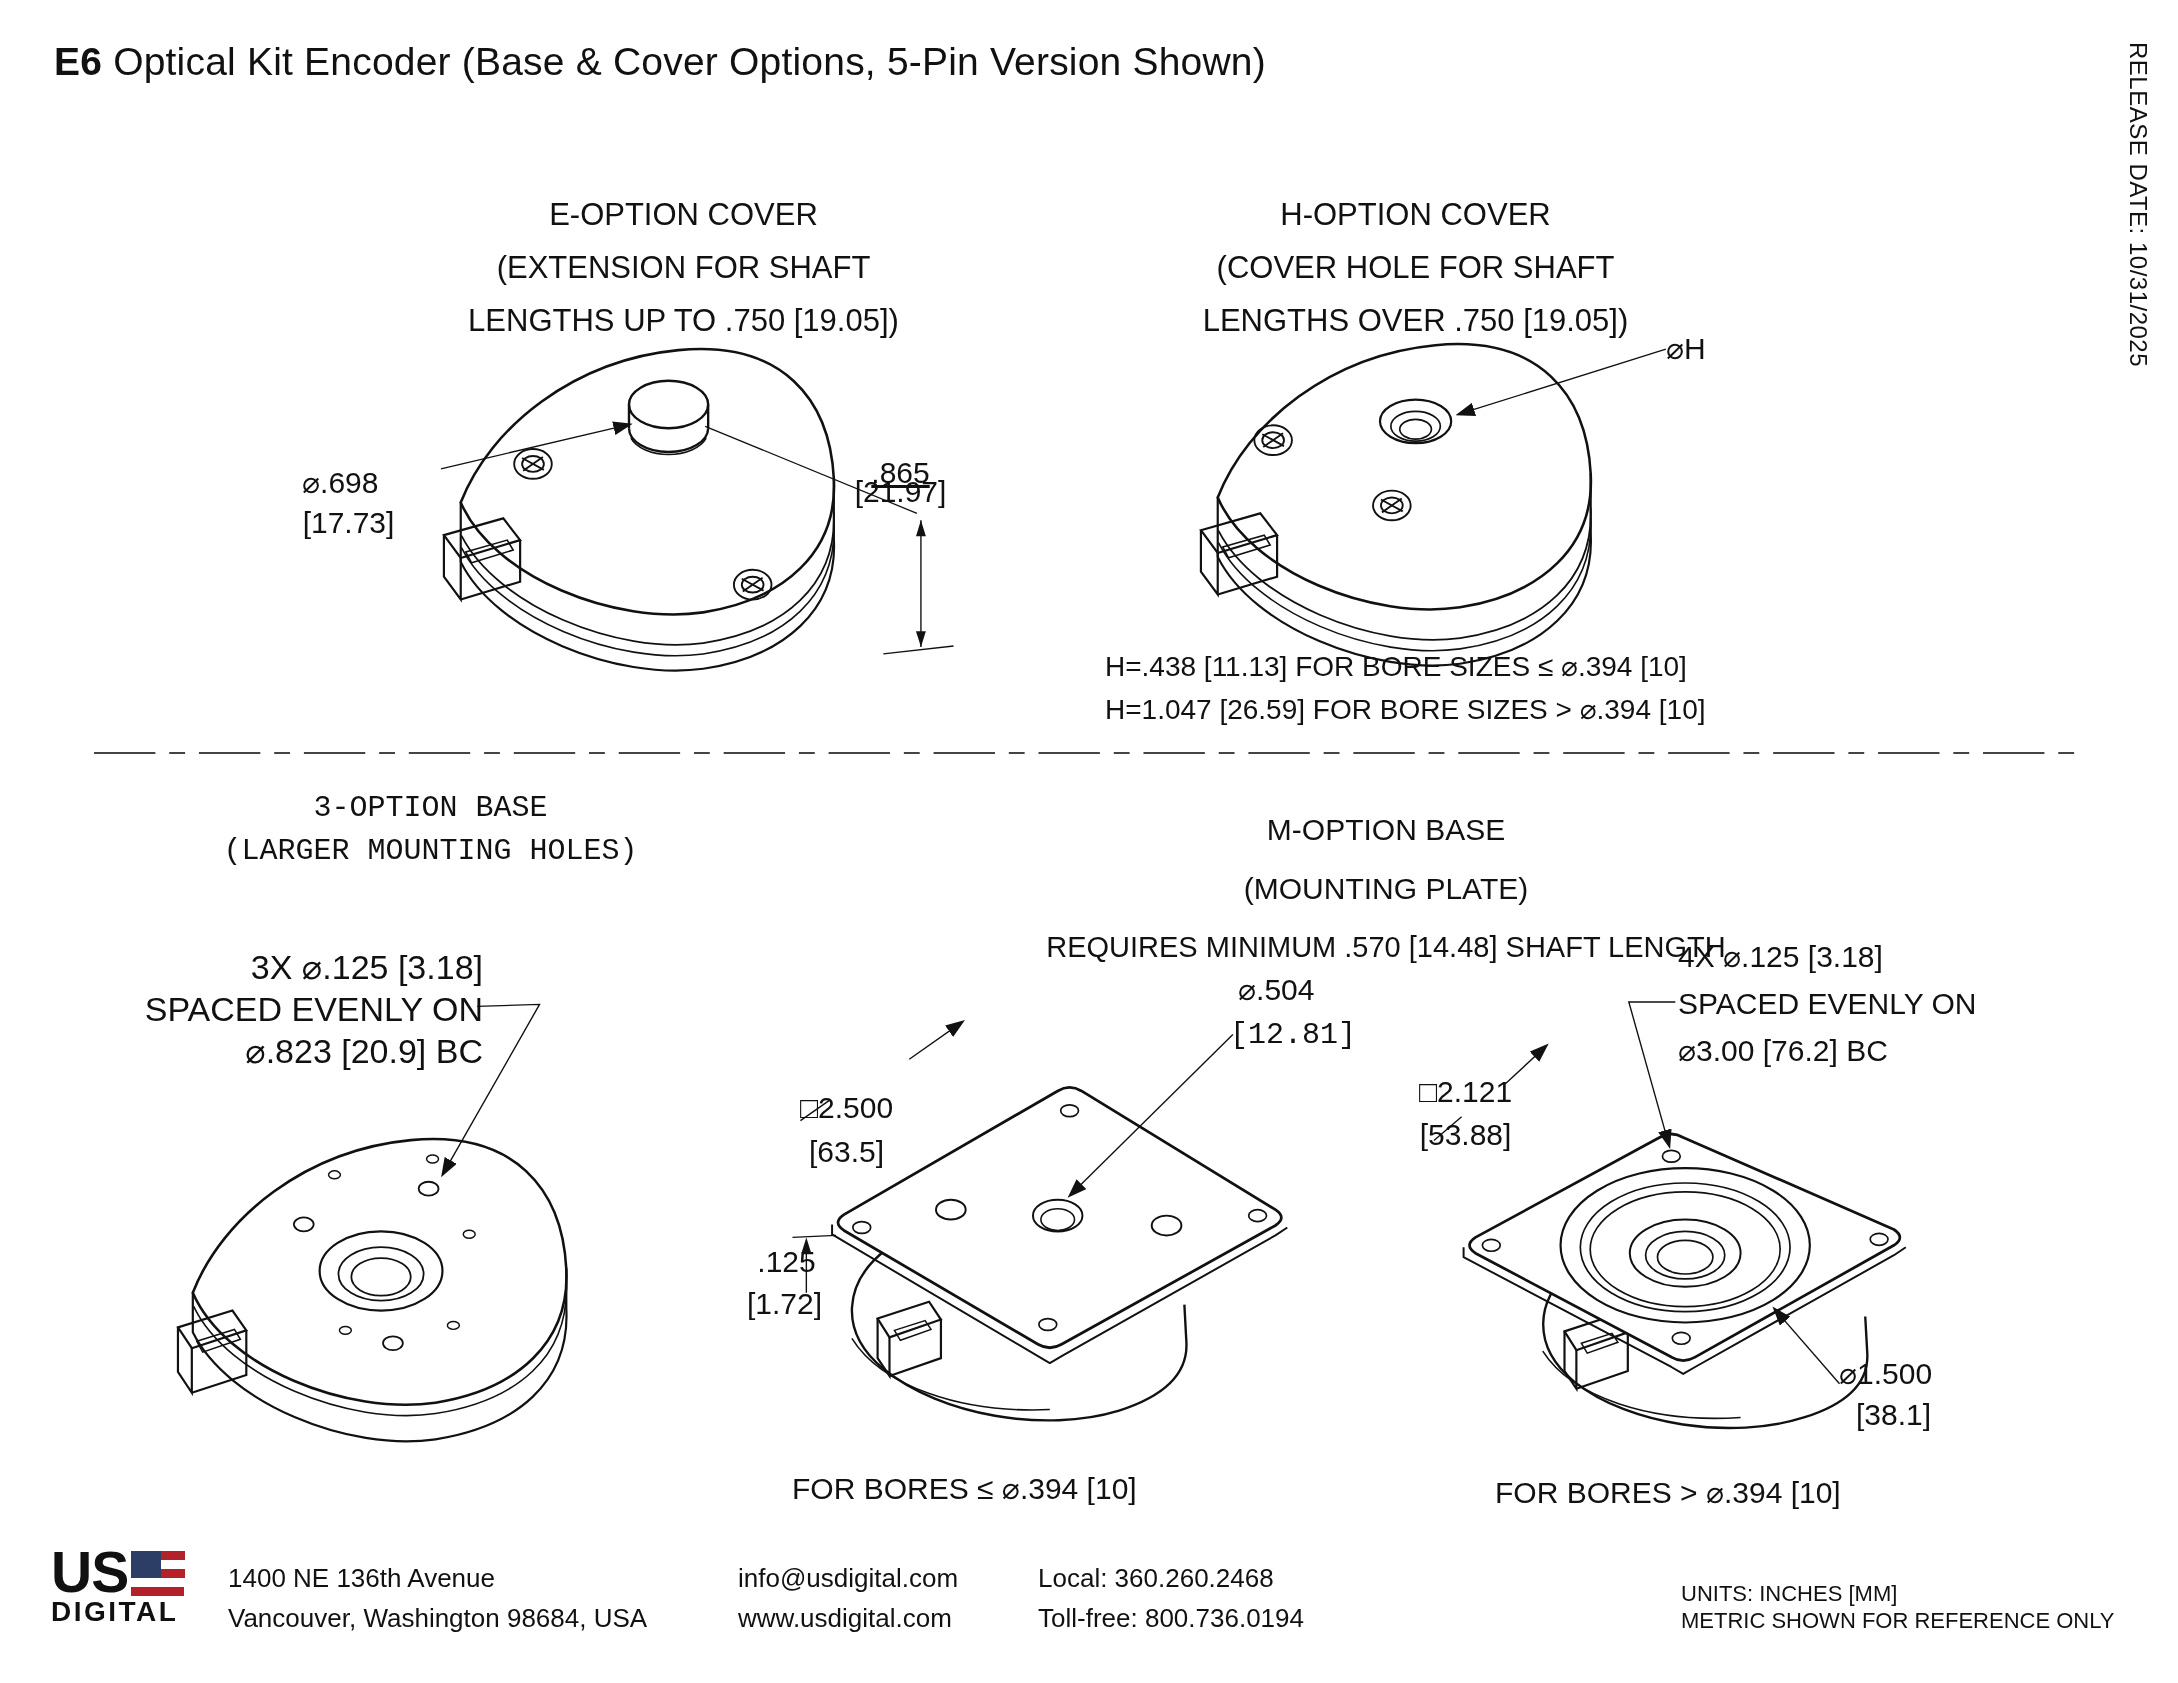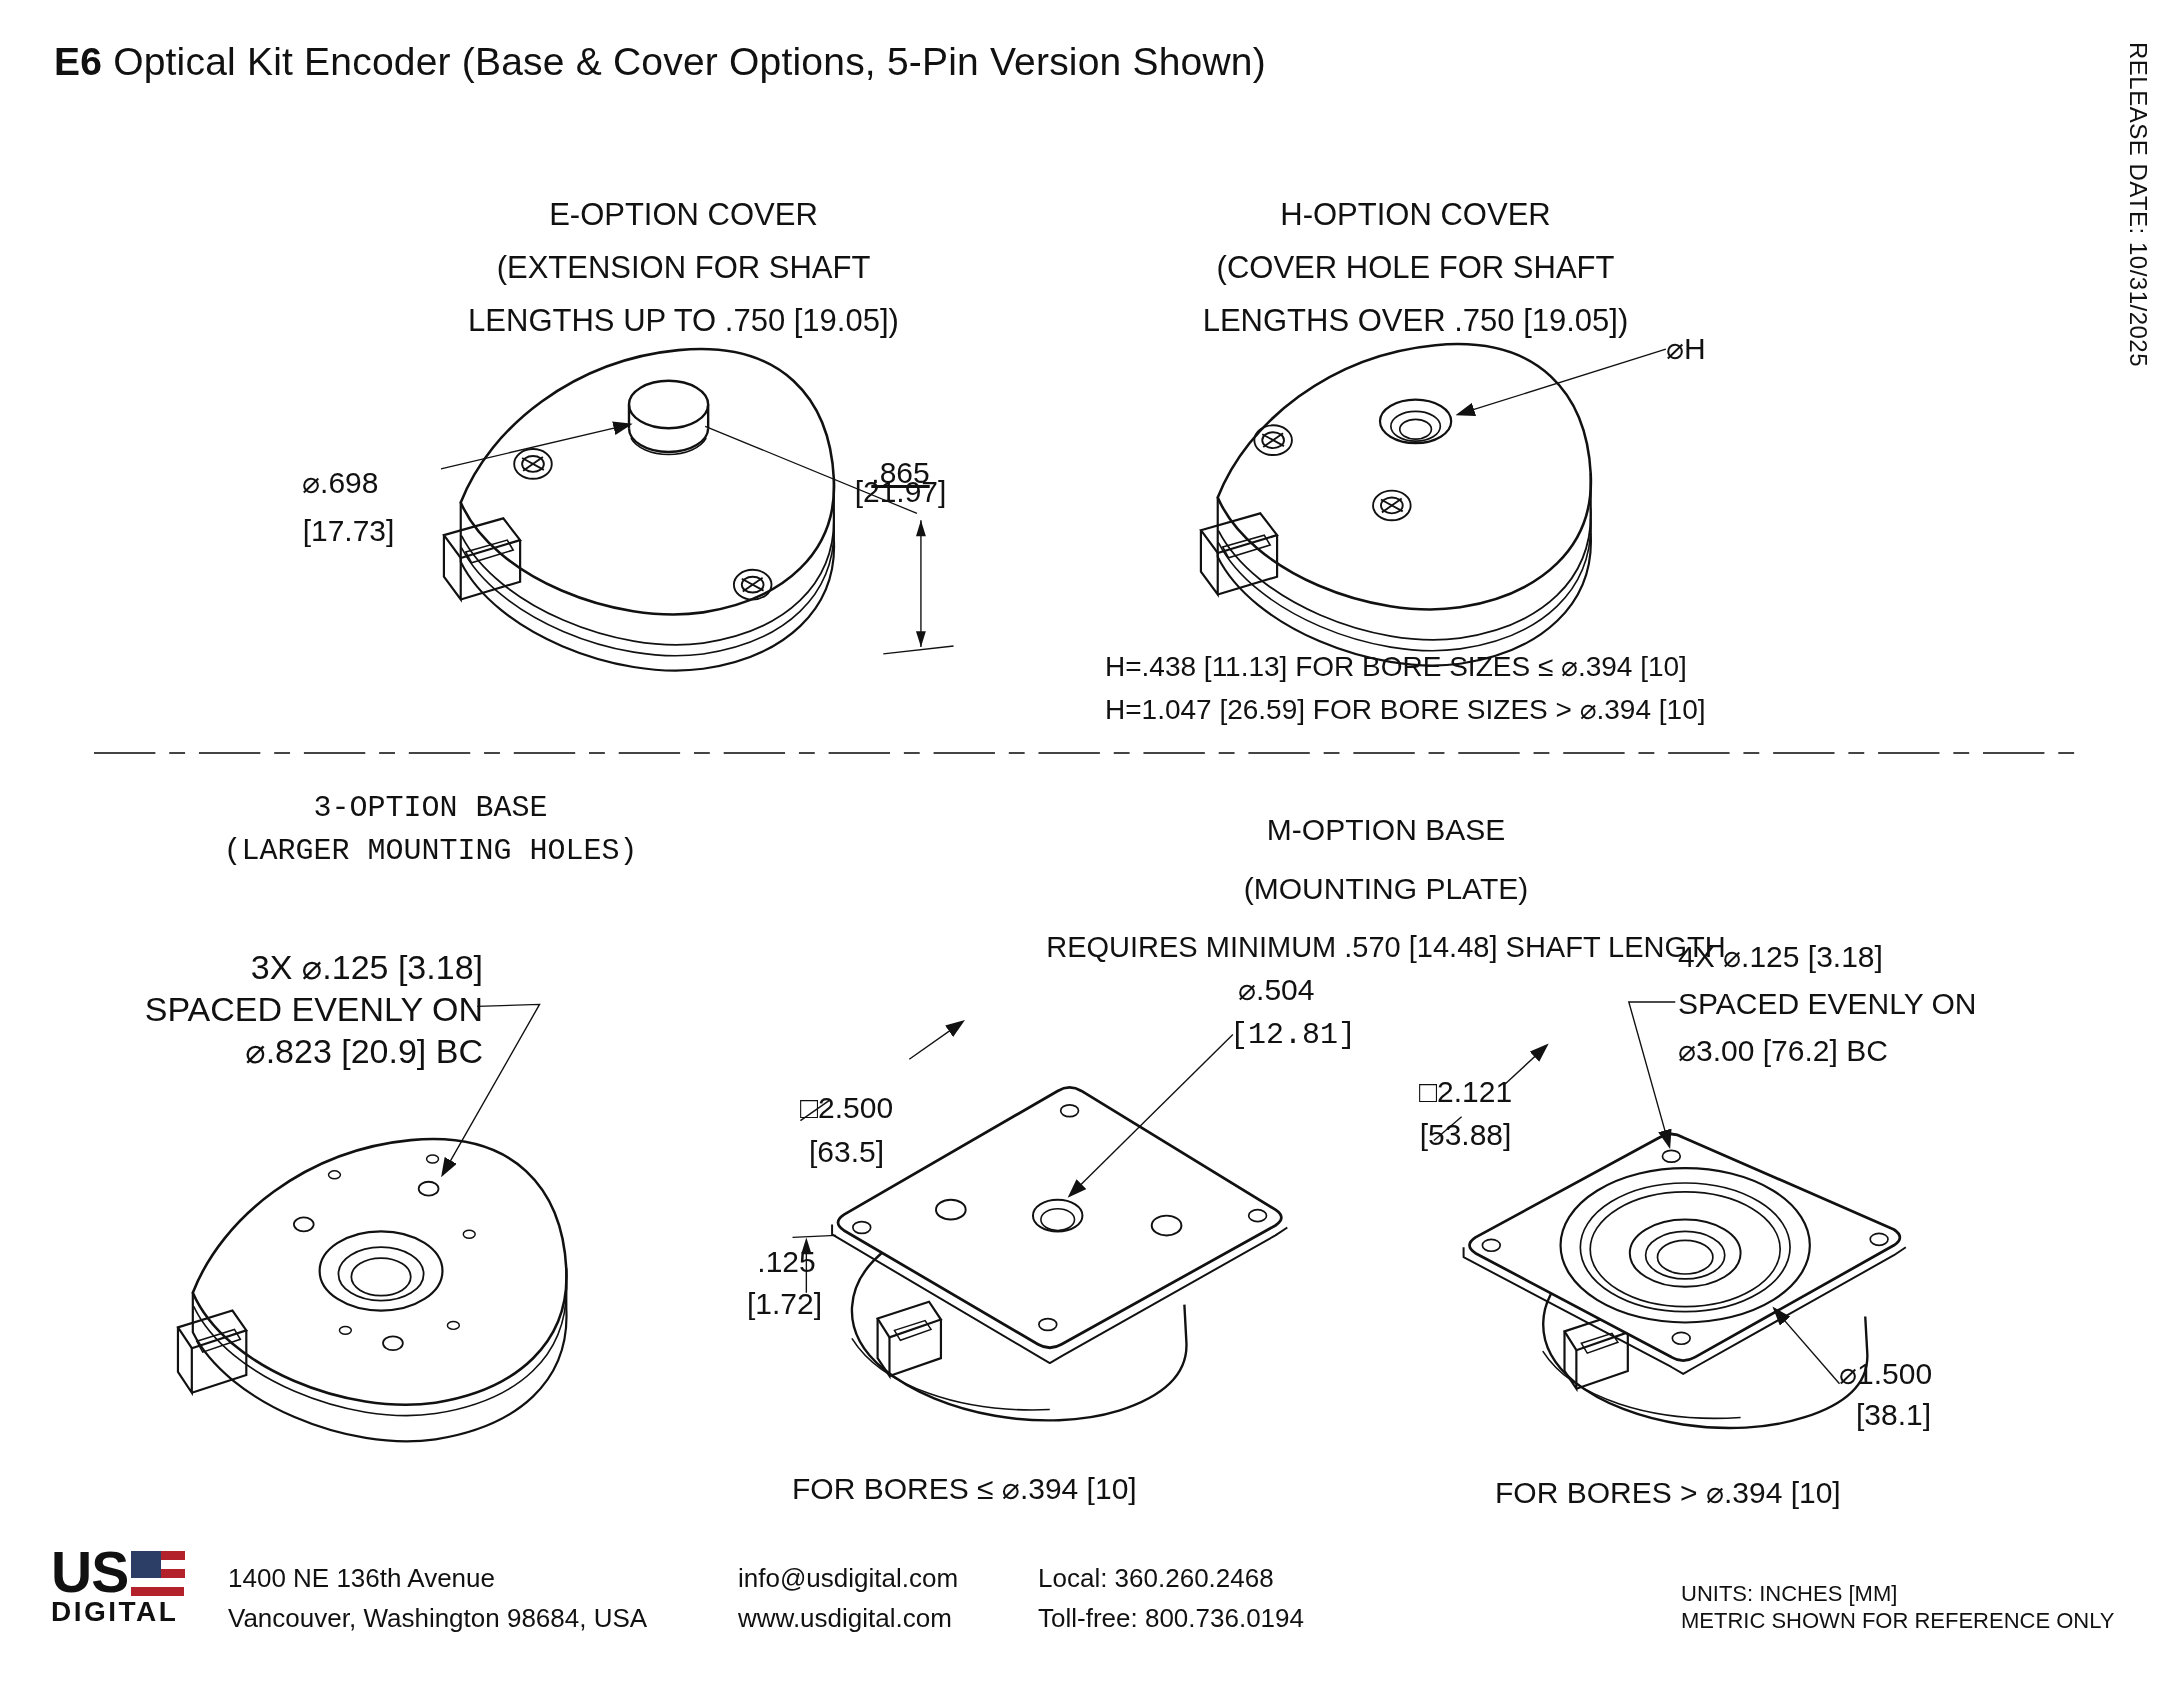--- a/index.html
+++ b/index.html
@@ -83,21 +83,21 @@
   <g stroke="#111" fill="none">
     <line x1="272" y1="95" x2="486" y2="183" stroke-width="1.3"></line>
     <line x1="490" y1="190" x2="490" y2="318" stroke-width="1.4"></line>
     <path d="M 490 190 L 485 206 L 495 206 Z" fill="#111" stroke="none"></path>
     <path d="M 490 318 L 485 302 L 495 302 Z" fill="#111" stroke="none"></path>
     <line x1="452" y1="325" x2="523" y2="317" stroke-width="1.3"></line>
   </g>
 </svg>
 
 <div class="abs dim" style="left:302px;top:465px;">⌀.698</div>
-<div class="abs dimc" style="left:293px;top:506px;width:111px;margin-top:8px;">[17.73]</div>
+<div class="abs dimc" style="left:293px;top:506px;width:111px;">[17.73]</div>
 <div class="abs dimc" style="left:846px;top:456px;width:109px;text-decoration:underline;">.865</div>
 <div class="abs dimc" style="left:846px;top:475px;width:109px;">[21.97]</div>
 
 <div class="abs sec-title" style="left:1168px;top:188px;width:495px;">
   <div>H-OPTION COVER</div>
   <div>(COVER HOLE FOR SHAFT</div>
   <div>LENGTHS OVER .750 [19.05])</div>
 </div>
 
 <svg class="abs" style="left:1193px;top:327px;" width="554" height="347" viewBox="0 0 560 350">

